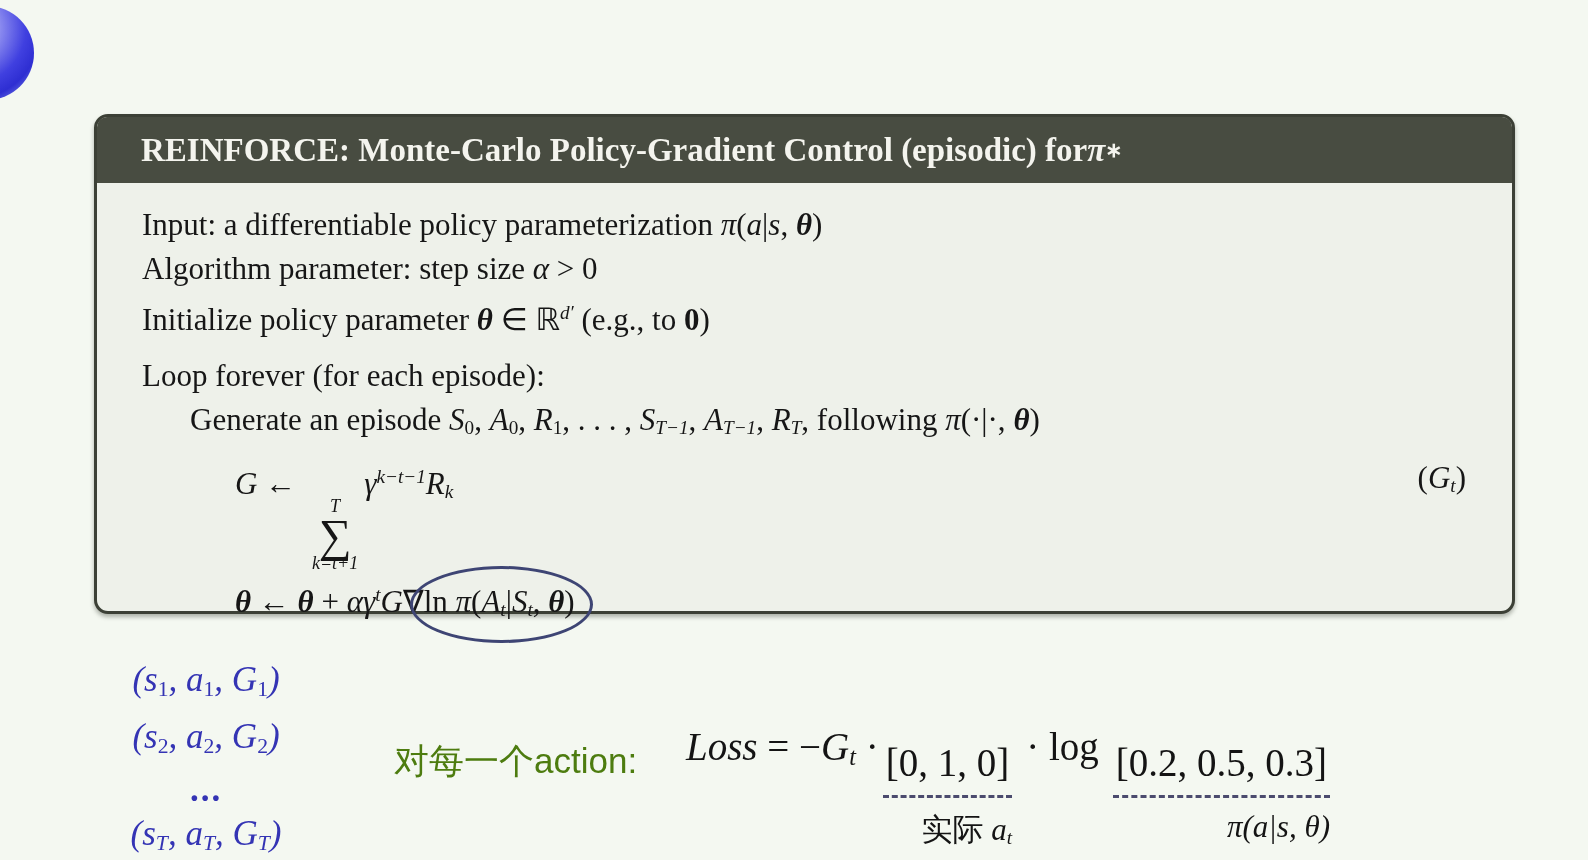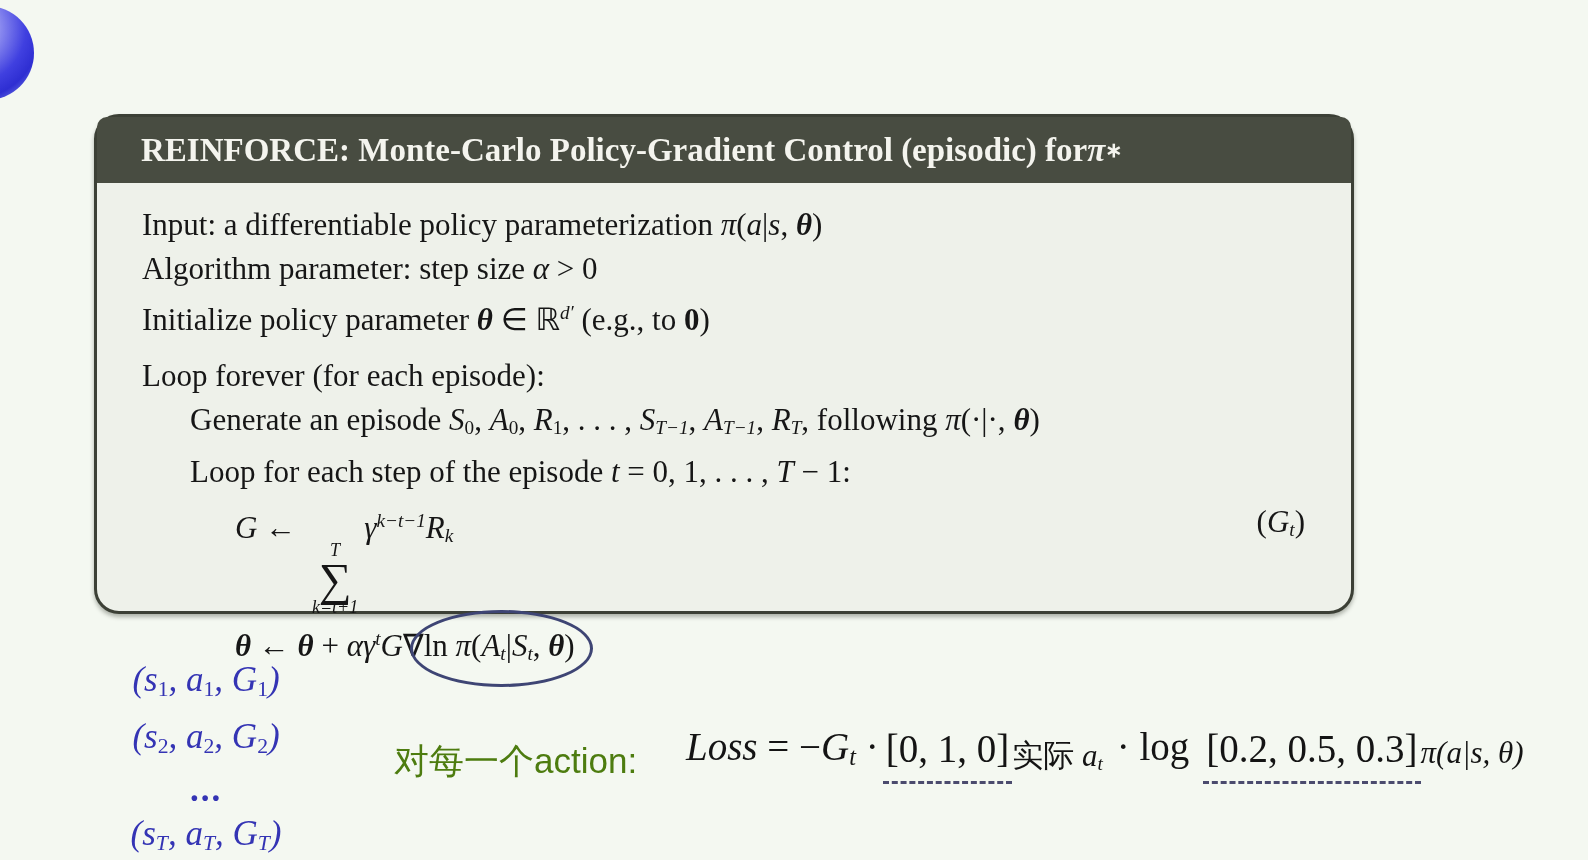--- a/index.html
+++ b/index.html
@@ -16,22 +16,22 @@
     background:radial-gradient(circle at 32% 24%, #f0f0ff 0%, #9a9af2 26%, #4040e0 58%, #2e2ed2 74%, #9aa6ee 100%);
     filter:blur(0.6px);
   }
   .page-title{
     position:absolute;left:45px;top:24px;
     font-family:"Liberation Sans",sans-serif;
     font-size:45px;color:#5b605d;letter-spacing:1px;
   }
   
   .algo-box{
-    position:absolute;left:94px;top:114px;width:1260px;height:500px;
-    box-sizing:border-box;border:3px solid #3c4036;border-radius:25px;
+    position:absolute;left:94px;top:114px;width:1421px;height:500px;
+    box-sizing:border-box;border:3px solid #3c4036;border-radius:14px;
     background:#eef1ea;box-shadow:0 3px 4px rgba(40,45,35,0.35);
   }
   .algo-header{
     height:66px;background:#484c41;border-radius:10px 10px 0 0;
     color:#f4f4ee;font-weight:700;font-size:33px;
     display:flex;align-items:center;padding-left:44px;
   }
   .algo-body{
     padding:20px 44px 0 45px;font-size:31px;line-height:44px;
   }
@@ -67,21 +67,21 @@
   
   .action-label{
     position:absolute;left:394px;top:738px;
     font-family:"Liberation Sans",sans-serif;font-size:35px;color:#4d7c0f;
   }
   .loss-formula{
     position:absolute;left:686px;top:722px;
     display:flex;align-items:flex-start;font-size:39px;color:#141414;
   }
   .f-part{white-space:nowrap;padding-top:2px;}
-  .vec-col{display:flex;flex-direction:row;align-items:flex-start;margin:2px 4px;}
+  .vec-col{display:flex;flex-direction:column;align-items:flex-end;margin:16px 4px;}
   .vec{padding:2px 3px 10px 3px;border-bottom:3px dashed #4b4b6e;white-space:nowrap;}
   .vec-label{margin-top:11px;font-size:31px;white-space:nowrap;}
   .f-mid{padding:2px 10px 0 10px;white-space:nowrap;}
 </style>
 </head>
 <body>
 
 <div class="slide-title-row">
   <div class="bullet-sphere"></div>
 </div>
@@ -91,21 +91,20 @@
       <span>REINFORCE: Monte-Carlo Policy-Gradient Control (episodic) for </span>
       <span class="i">π</span>
       <span class="sub">∗</span>
     </div>
   <div class="algo-body">
     <div class="algo-line"><span>Input: a differentiable policy parameterization </span><span class="i">π</span><span>(</span><span class="i">a</span><span>|</span><span class="i">s</span><span>, </span><span class="b">θ</span><span>)</span></div>
     <div class="algo-line"><span>Algorithm parameter: step size </span><span class="i">α</span><span> &gt; 0</span></div>
     <div class="algo-line"><span>Initialize policy parameter </span><span class="b">θ</span><span> ∈ ℝ</span><span class="sup i">d′</span><span> (e.g., to </span><span class="bd">0</span><span>)</span></div>
     <div class="algo-line gap-above"><span>Loop forever (for each episode):</span></div>
     <div class="algo-line ind1"><span>Generate an episode </span><span class="i">S</span><span class="sub">0</span><span>, </span><span class="i">A</span><span class="sub">0</span><span>, </span><span class="i">R</span><span class="sub">1</span><span>, . . . , </span><span class="i">S</span><span class="sub i">T−1</span><span>, </span><span class="i">A</span><span class="sub i">T−1</span><span>, </span><span class="i">R</span><span class="sub i">T</span><span>, following </span><span class="i">π</span><span>(·|·, </span><span class="b">θ</span><span>)</span></div>
-    <div class="algo-line ind1"><span>Loop for each step of the episode </span><span class="i">t</span><span> = 0, 1, . . . , </span><span class="i">T</span><span> − 1:</span></div>
     <div class="algo-line ind2 sum-line">
       <span><span class="i">G</span><span> ← </span><span class="sum">
             <span class="lim">T</span>
             <span class="sig">∑</span>
             <span class="lim">k=t+1</span>
           </span><span class="i">γ</span><span class="sup i">k−t−1</span><span class="i">R</span><span class="sub i">k</span></span>
       <span class="gt-note"><span>(</span><span class="i">G</span><span class="sub i">t</span><span>)</span></span>
     </div>
     <div class="algo-line ind2 theta-line"><span class="b">θ</span><span> ← </span><span class="b">θ</span><span> + </span><span class="i">αγ</span><span class="sup i">t</span><span class="i">G</span><span>∇</span><span class="circled"><span>ln </span><span class="i">π</span><span>(</span><span class="i">A</span><span class="sub i">t</span><span>|</span><span class="i">S</span><span class="sub i">t</span><span>, </span><span class="b">θ</span><span>)</span></span></div>
   </div>

